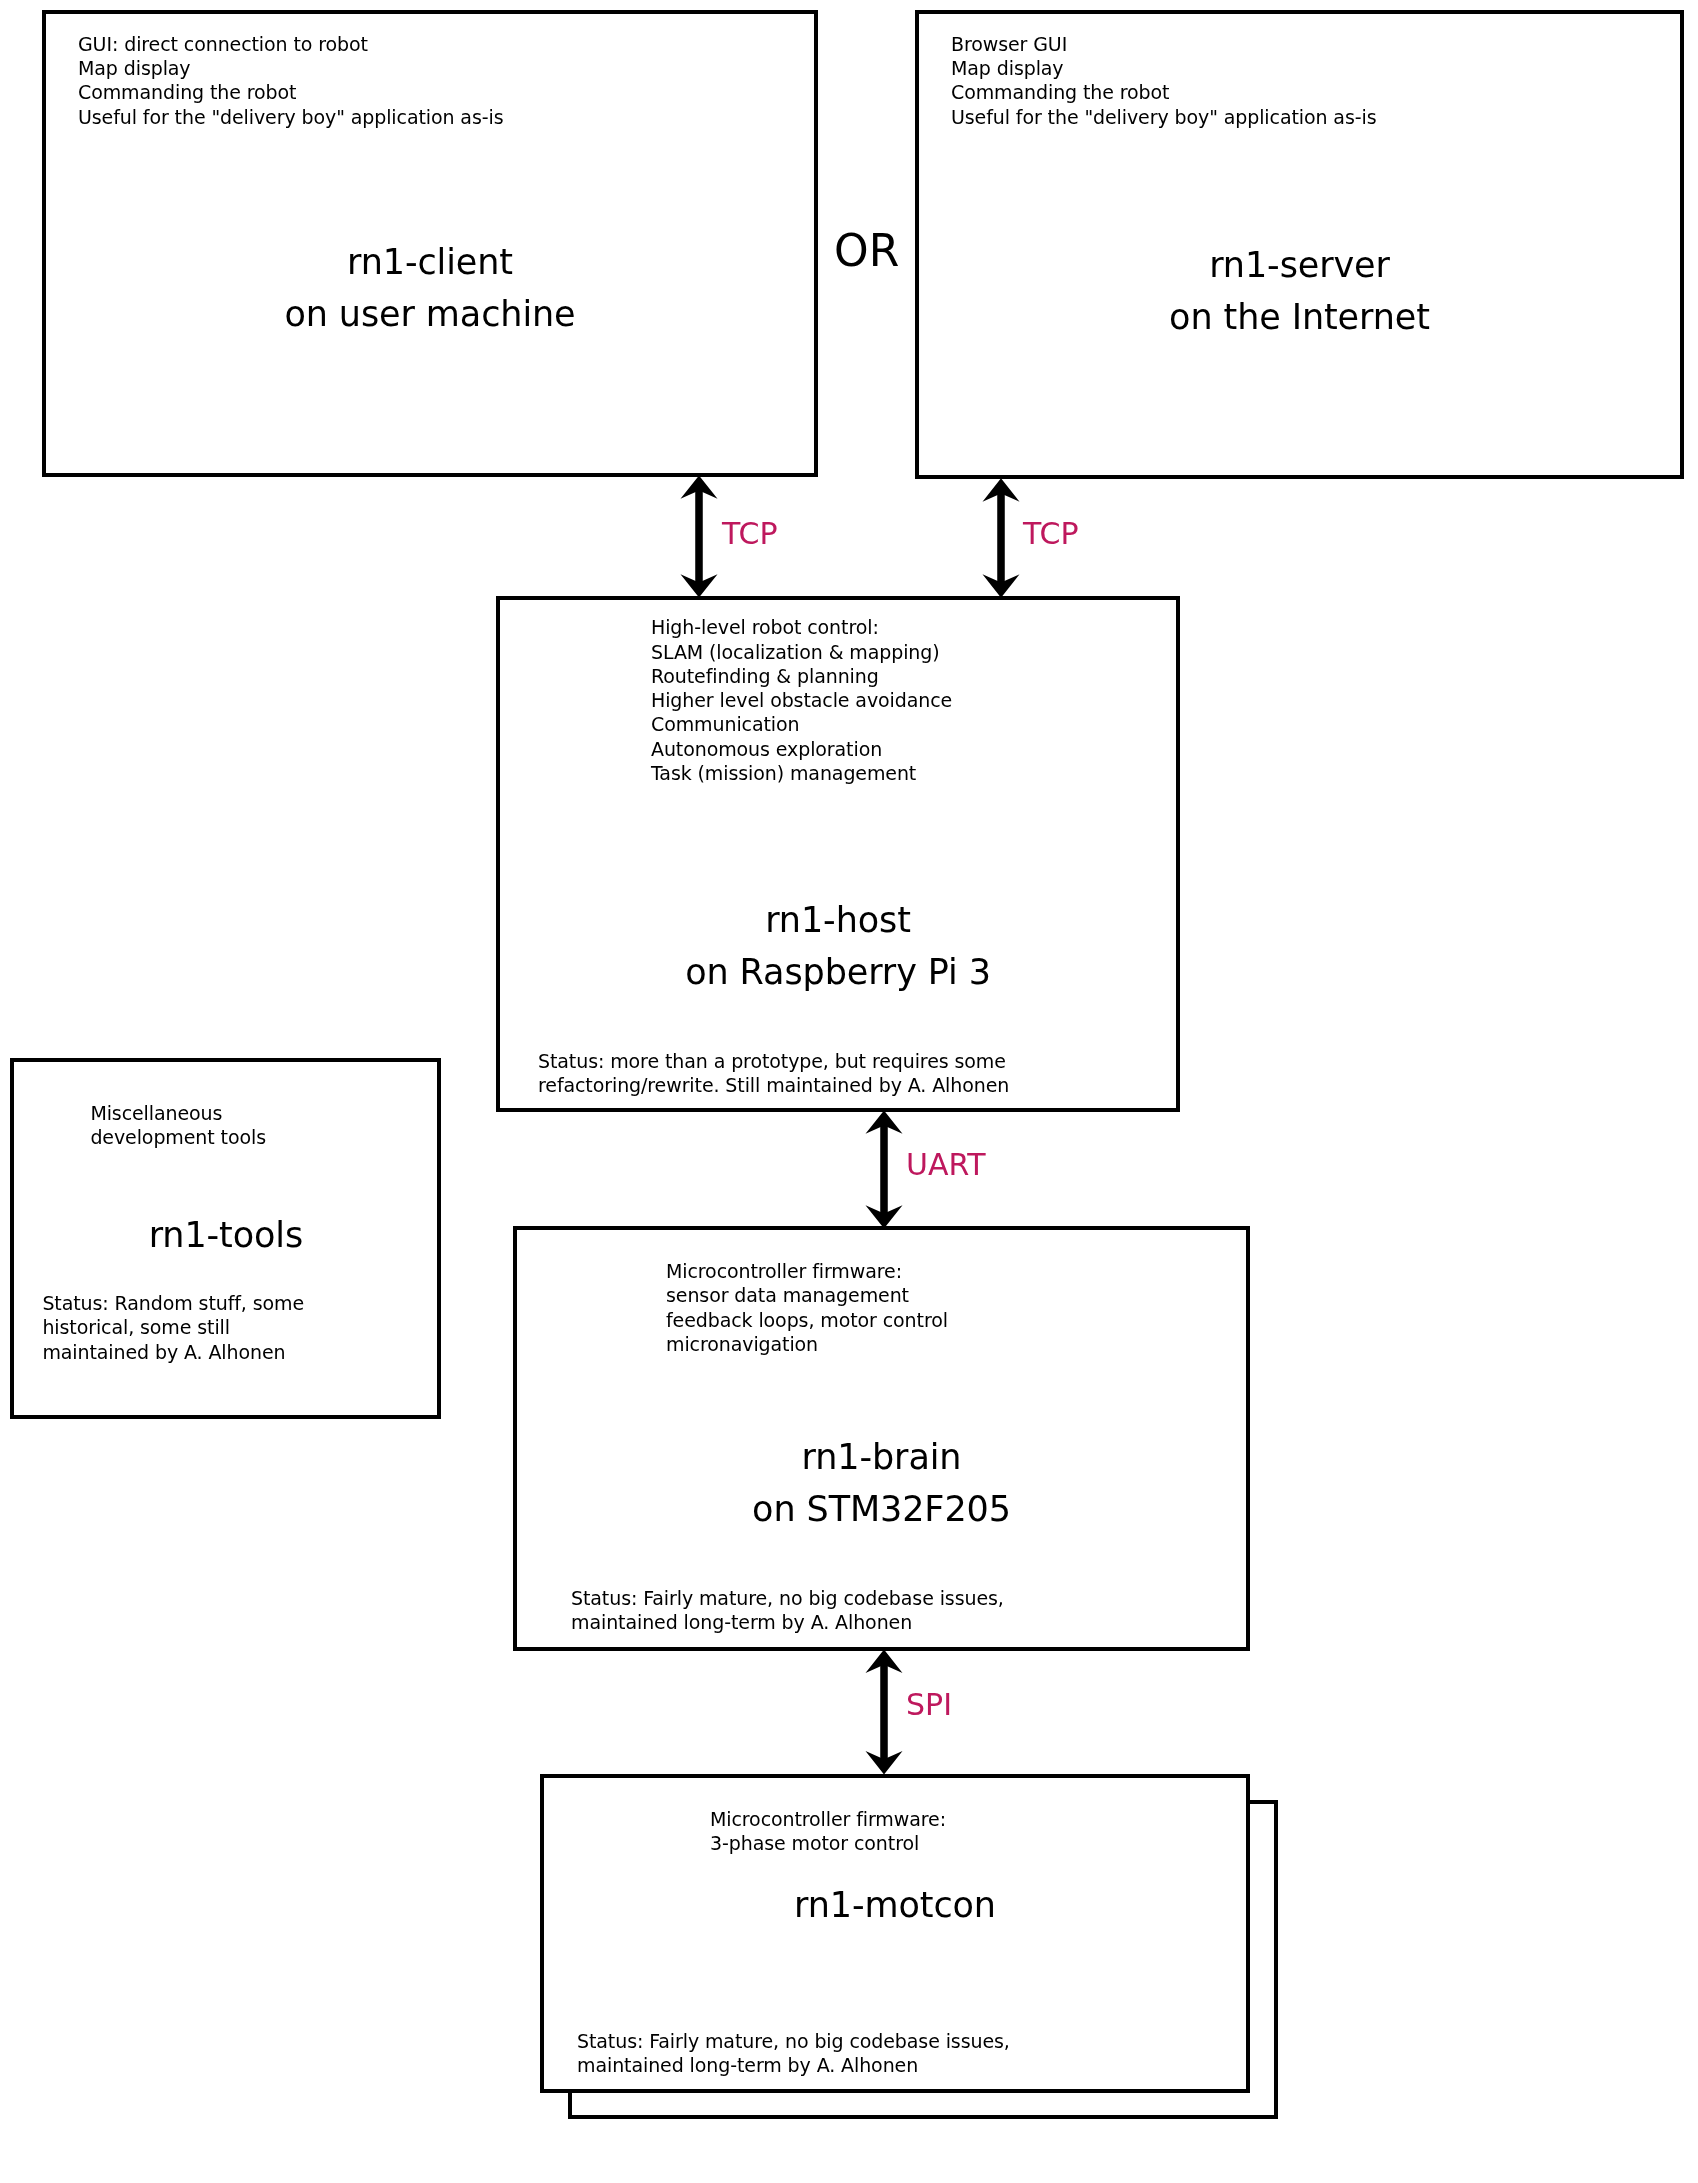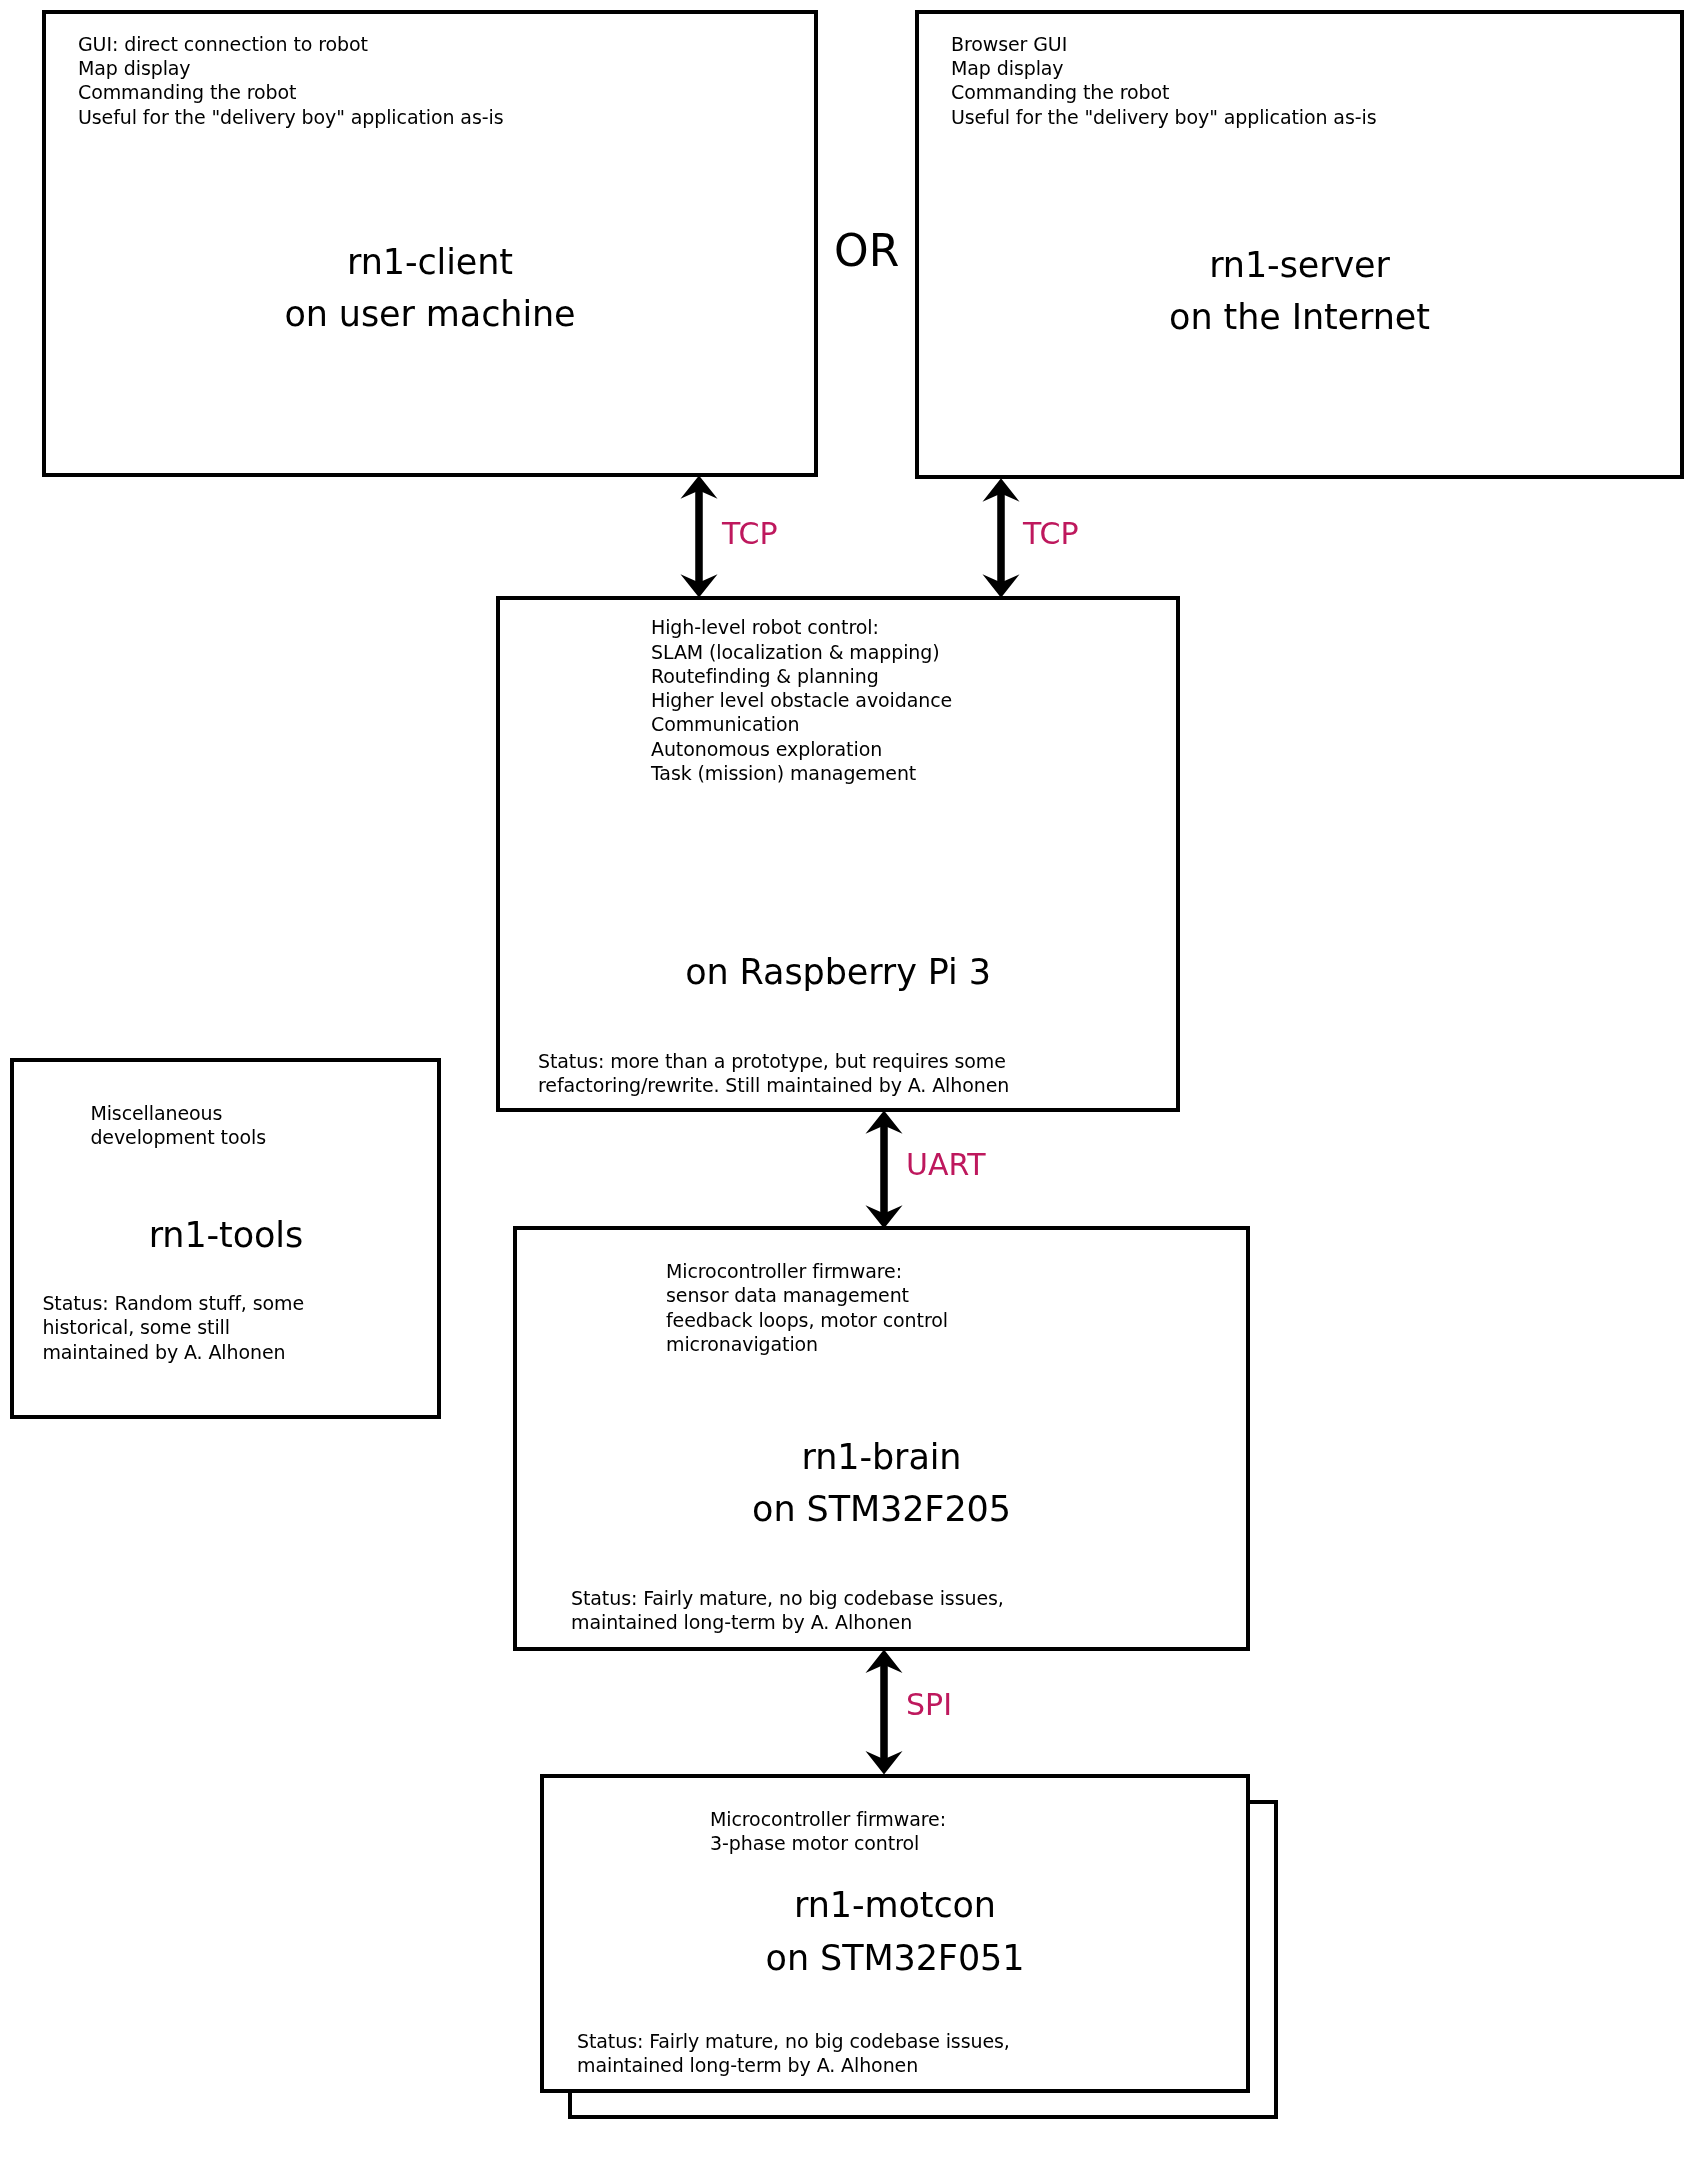--- a/index.html
+++ b/index.html
@@ -129,20 +129,21 @@
 
   <div class="node" style="left:496px; top:596px; width:684px; height:516px;">
     <div class="node-inner">
       <div class="block left" style="top:15.2px; left:151px; right:14px;">High-level robot control:
 SLAM (localization &amp; mapping)
 Routefinding &amp; planning
 Higher level obstacle avoidance
 Communication
 Autonomous exploration
 Task (mission) management</div>
+      <div class="title" style="top:294px;">rn1-host</div>
       <div class="title" style="top:346px;">on Raspberry Pi 3</div>
       <div class="block left" style="top:449px; left:38px; right:14px;">Status: more than a prototype, but requires some
 refactoring/rewrite. Still maintained by A. Alhonen</div>
     </div>
   </div>
 
   <svg class="arrow" style="left:860px; top:1110px;" width="48" height="119" viewBox="0 0 70 172">
     <line x1="35" y1="18" x2="35" y2="154" stroke="#000" stroke-width="11"></line>
     <polygon points="35,0 62,34 35,22 8,34" fill="#000"></polygon>
     <polygon points="35,172 62,138 35,150 8,138" fill="#000"></polygon>
@@ -180,20 +181,19 @@
   </svg>
   <div class="edge-label" style="left:906px; top:1690px;">SPI</div>
 
   <div class="node-stacked-back" style="left:568px; top:1800px; width:710px; height:319px;"></div>
 
   <div class="node" style="left:540px; top:1774px; width:710px; height:319px;">
     <div class="node-inner">
       <div class="block left" style="top:29px; left:166px; right:14px;">Microcontroller firmware:
 3-phase motor control</div>
       <div class="title" style="top:101px;">rn1-motcon</div>
-      <div class="title" style="top:154px;">on STM32F051</div>
       <div class="block left" style="top:251px; left:33px; right:14px;">Status: Fairly mature, no big codebase issues,
 maintained long-term by A. Alhonen</div>
     </div>
   </div>
 
 </div>
 
 
 </body></html>

